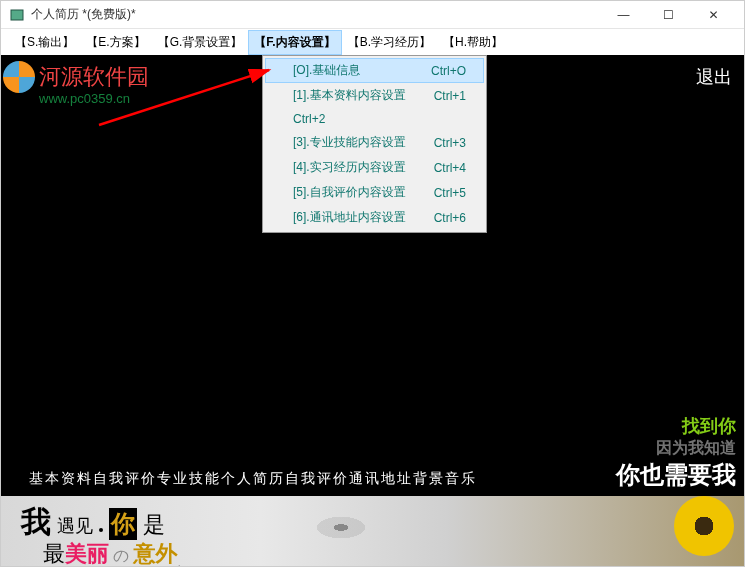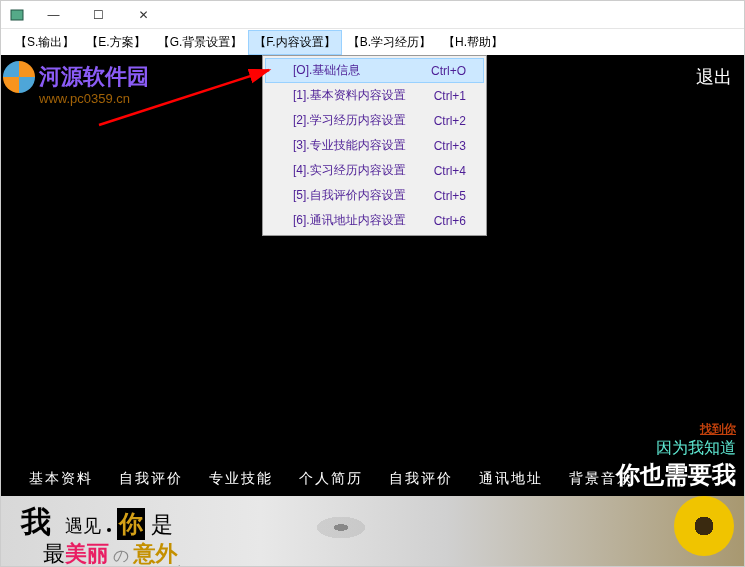--- a/index.html
+++ b/index.html
@@ -5,42 +5,42 @@
 * { margin: 0; padding: 0; box-sizing: border-box; }
 body { font-family: "Microsoft YaHei", SimSun, sans-serif; background: #fff; }
 .window { width: 745px; height: 567px; border: 1px solid #ccc; position: relative; overflow: hidden; }
 .titlebar { height: 28px; background: #fff; display: flex; align-items: center; padding: 0 8px; border-bottom: 1px solid #e5e5e5; }
 .titlebar-icon { width: 16px; height: 16px; margin-right: 6px; display: inline-block; }
 .titlebar-text { flex: 1; font-size: 12px; color: #333; }
 .win-btns { display: flex; gap: 0; }
 .win-btn { width: 45px; height: 28px; text-align: center; line-height: 28px; font-size: 12px; color: #333; }
 .menubar { height: 26px; background: #fff; display: flex; align-items: center; padding-left: 8px; font-size: 12px; }
 .menu-item { padding: 15px 6px; color: #000; }
-.menu-item.active { background: #cce8ff; border: 1px solid #99d1ff; padding: 3px 5px; }
+.menu-item.active { background: #cce8ff; border: 1px solid #99d1ff; padding: 3px 5px; font-weight: bold; }
 .content-area { position: relative; width: 100%; height: calc(100% - 54px); background: #000; overflow: hidden; }
 .watermark { position: absolute; top: 6px; left: 2px; z-index: 2; }
 .watermark-logo { display: flex; align-items: center; }
 .wm-icon { width: 32px; height: 32px; border-radius: 50%; background: conic-gradient(#f7941e 0 90deg, #4ea6d8 90deg 180deg, #f7941e 180deg 270deg, #4ea6d8 270deg 360deg); margin-right: 4px; }
-.wm-text1 { font-size: 22px; font-weight: bold; color: #8b5cf6; }
-.wm-url { font-size: 13px; color: #a16207; margin-left: 36px; margin-top: -2px; font-family: Arial; }
+.wm-text1 { font-size: 22px; font-weight: normal; color: #ef4444; }
+.wm-url { font-size: 13px; color: #15803d; margin-left: 36px; margin-top: -2px; font-family: Arial; }
 .dropdown { position: absolute; top: 0; left: 261px; width: 225px; background: #f0f0f0; border: 1px solid #999; box-shadow: 2px 3px 6px rgba(0,0,0,0.3); z-index: 10; padding: 2px; }
-.dropdown-item { display: flex; justify-content: space-between; align-items: center; padding: 4px 18px 4px 28px; font-size: 12px; color: #4c1d95; }
+.dropdown-item { display: flex; justify-content: space-between; align-items: center; padding: 4px 18px 4px 28px; font-size: 12px; color: #0f766e; }
 .dropdown-item.hover { background: #cce8ff; border: 1px solid #99d1ff; padding: 3px 17px 3px 27px; }
 .exit-btn { position: absolute; top: 10px; right: 12px; color: #fff; font-size: 18px; font-weight: 500; z-index: 5; }
-.bottom-nav { position: absolute; bottom: 72px; left: 0; right: 0; height: 30px; display: flex; align-items: center; padding-left: 28px; gap: 26px; z-index: 5; }
+.bottom-nav { position: absolute; bottom: 72px; left: 0; right: 0; height: 30px; display: flex; align-items: center; padding-left: 28px; z-index: 5; }
 .nav-item { color: #fff; font-size: 14px; font-family: KaiTi, serif; letter-spacing: 2px; }
 .right-text { position: absolute; bottom: 75px; right: 8px; text-align: right; z-index: 5; }
-.rt1 { color: #c2410c; font-size: 12px; font-weight: bold; text-decoration: underline; }
-.rt2 { color: #5eead4; font-size: 16px; font-weight: normal; }
+.rt1 { color: #84cc16; font-size: 18px; font-weight: bold; }
+.rt2 { color: #737373; font-size: 16px; font-weight: bold; }
 .rt3 { color: #fff; font-size: 24px; font-weight: bold; }
 .banner { position: absolute; bottom: 0; left: 0; right: 0; height: 70px; background: linear-gradient(90deg, #d8d8d8 0%, #e8e8e8 35%, #d0d0d0 60%, #a89870 100%); overflow: hidden; }
 .banner-text { position: absolute; left: 20px; top: 6px; }
 .bt-row1 { display: flex; align-items: baseline; gap: 2px; }
 .bt-wo { font-size: 30px; color: #000; font-weight: bold; font-family: SimHei; }
-.bt-yujian { font-size: 18px; color: #000; font-family: KaiTi; margin-left: 12px; }
+.bt-yujian { font-size: 18px; color: #000; font-family: KaiTi; margin-left: 4px; }
 .bt-circle { width: 4px; height: 4px; background: #000; border-radius: 50%; display: inline-block; margin: 0 4px; vertical-align: middle; }
 .bt-ni { font-size: 24px; color: #d4a017; font-weight: bold; background: #000; padding: 0 2px; }
 .bt-shi { font-size: 22px; color: #000; font-family: KaiTi; margin-left: 4px; }
 .bt-row2 { display: flex; align-items: baseline; margin-top: -4px; margin-left: 22px; }
 .bt-zui { font-size: 22px; color: #000; font-family: KaiTi; }
 .bt-meili { font-size: 22px; color: #e91e63; font-weight: bold; font-family: SimHei; }
 .bt-no { font-size: 16px; color: #888; margin: 0 4px; }
 .bt-yiwai { font-size: 22px; color: #c49000; font-weight: bold; }
 .bt-enc { font-size: 15px; color: #999; font-style: italic; margin-left: 100px; margin-top: -8px; letter-spacing: 1px; }
 .sunflower { position: absolute; right: 0; bottom: 0; width: 110px; height: 70px; }
@@ -53,20 +53,21 @@
 </head>
 <body>
 
 <div class="window">
   <div class="titlebar">
     <span class="titlebar-icon">
       <svg width="16" height="16">
           <rect x="2" y="3" width="12" height="10" fill="#5a8" stroke="#254"></rect>
         </svg>
     </span>
+    <span class="titlebar-text">个人简历 *(免费版)*</span>
     <div class="win-btns">
       <div class="win-btn">—</div>
       <div class="win-btn">☐</div>
       <div class="win-btn">✕</div>
     </div>
   </div>
 
   <div class="menubar">
     <span class="menu-item">【S.输出】</span>
     <span class="menu-item">【E.方案】</span>
@@ -89,21 +90,20 @@
     <div class="dropdown">
       <div class="dropdown-item hover">
         <span>[O].基础信息</span>
         <span>Ctrl+O</span>
       </div>
       <div class="dropdown-item">
         <span>[1].基本资料内容设置</span>
         <span>Ctrl+1</span>
       </div>
       <div class="dropdown-item">
-        <span>[2].学习经历内容设置</span>
         <span>Ctrl+2</span>
       </div>
       <div class="dropdown-item">
         <span>[3].专业技能内容设置</span>
         <span>Ctrl+3</span>
       </div>
       <div class="dropdown-item">
         <span>[4].实习经历内容设置</span>
         <span>Ctrl+4</span>
       </div>

